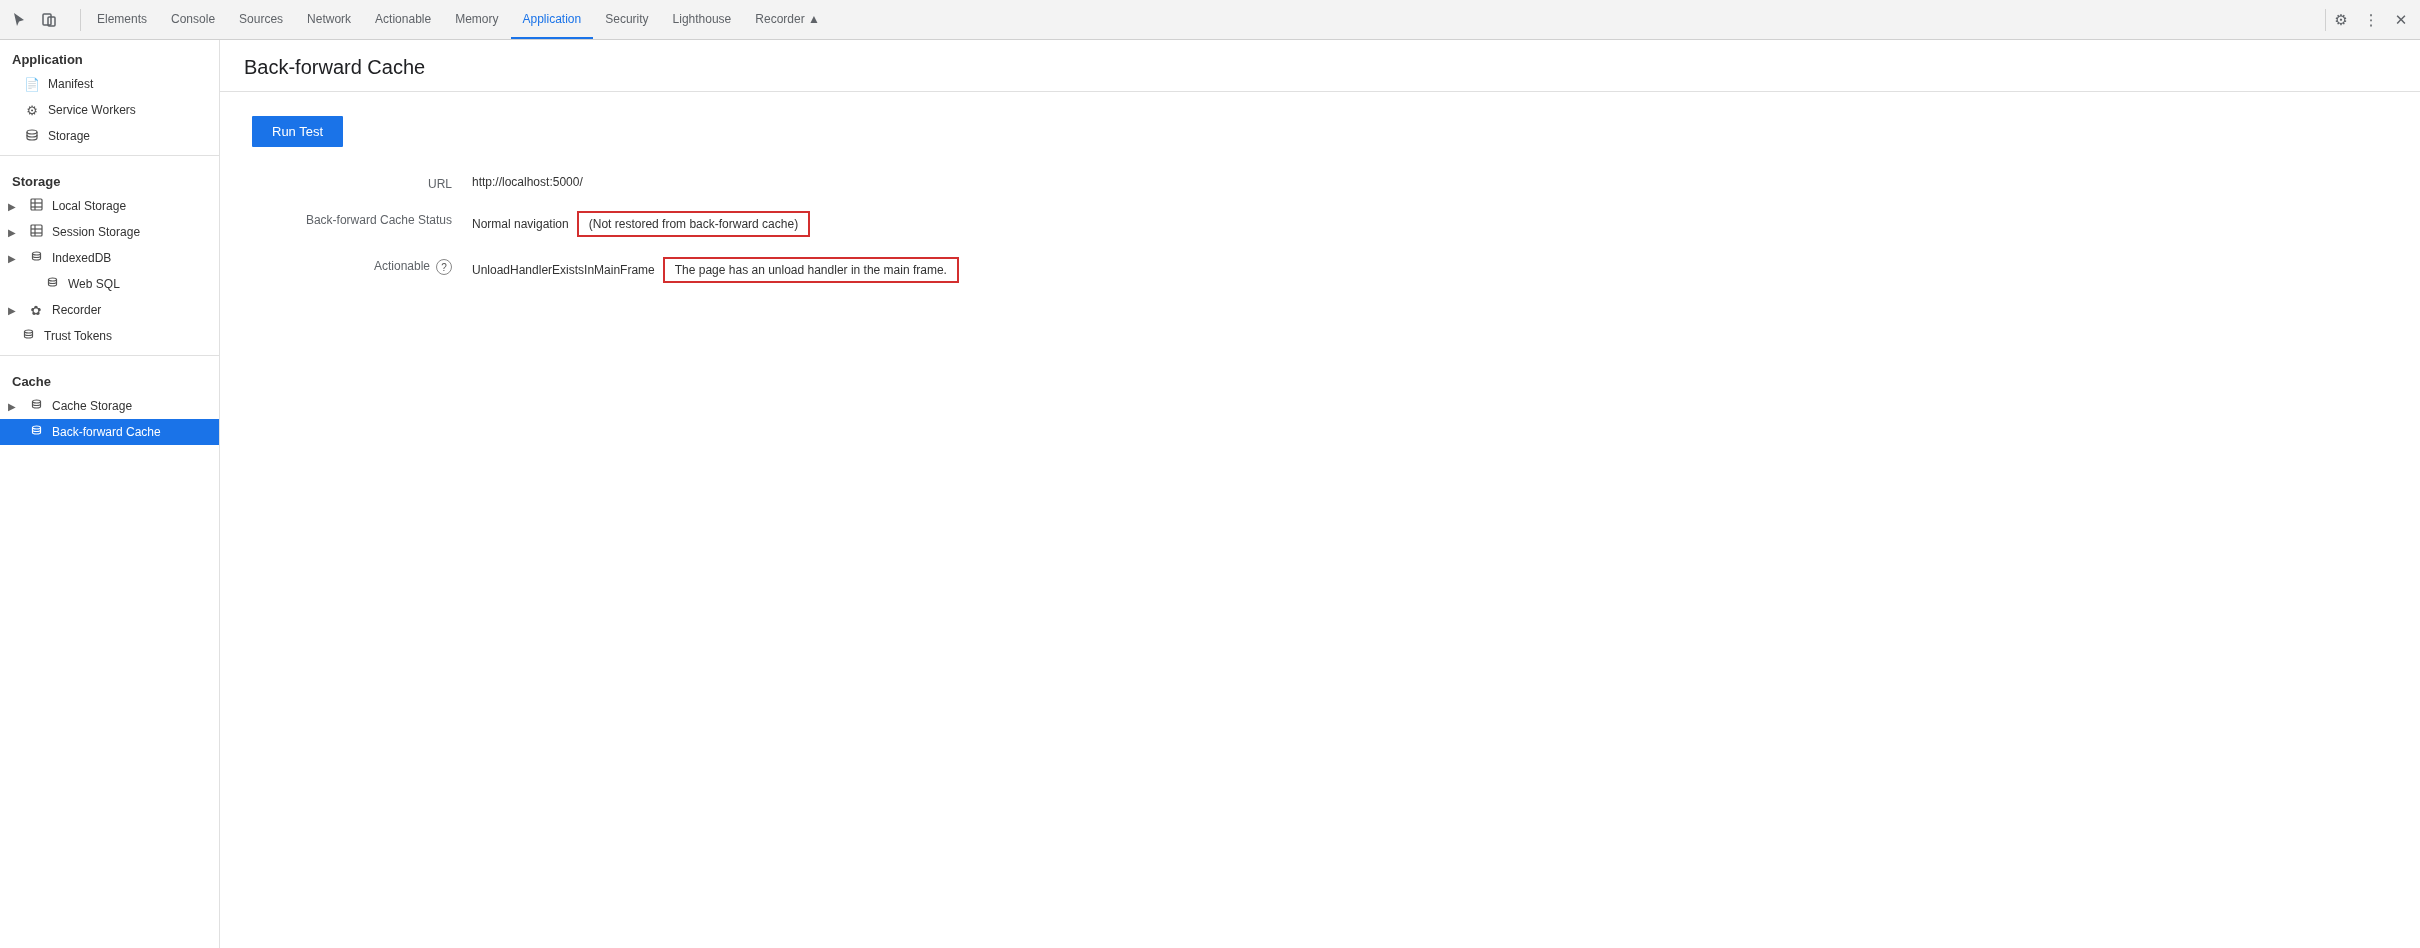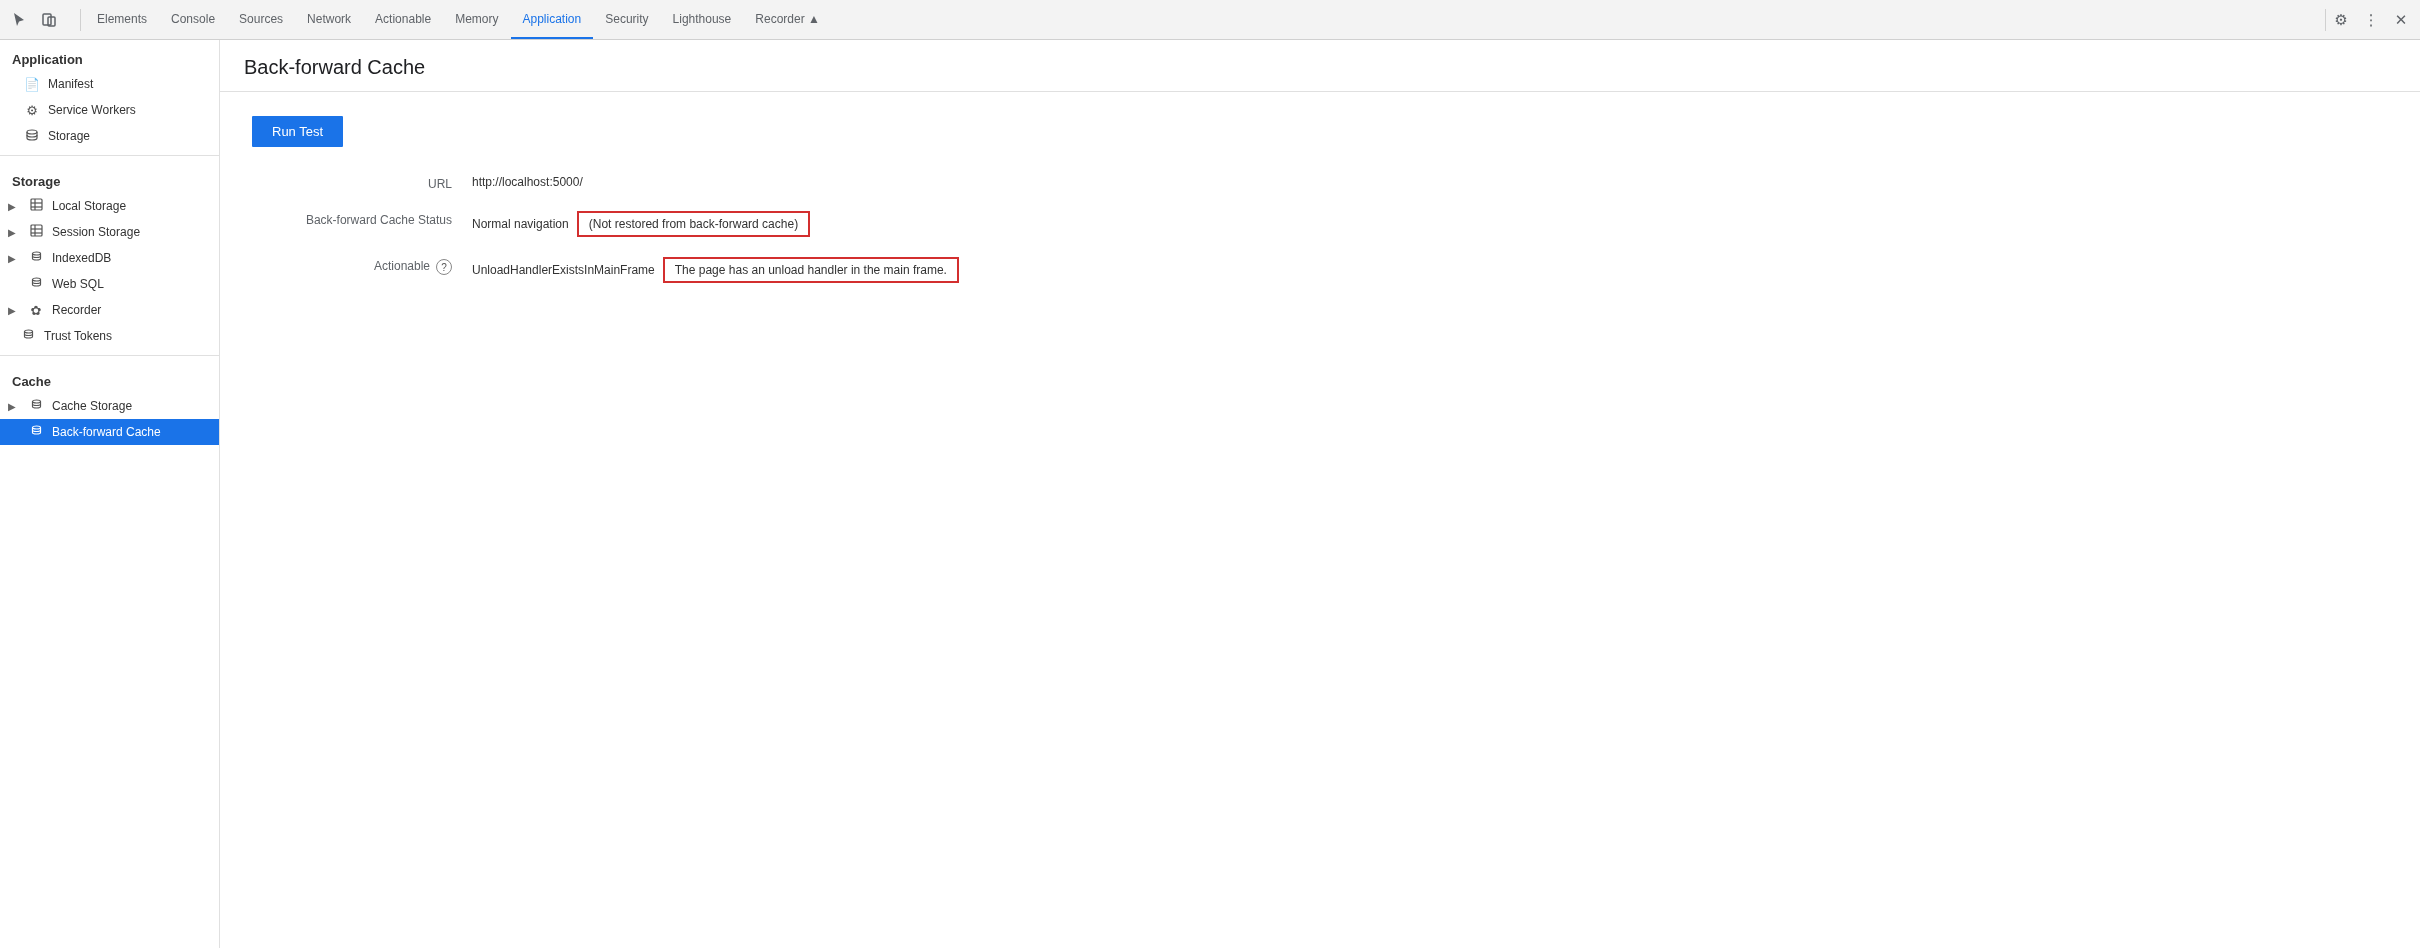--- a/index.html
+++ b/index.html
@@ -320,21 +320,21 @@
       <span class="sidebar-arrow">▶</span>
       <span class="sidebar-icon">
         <svg width="13" height="13" viewBox="0 0 13 13" fill="none" stroke="currentColor" stroke-width="1.2">
           <ellipse cx="6.5" cy="3.5" rx="4" ry="1.5"></ellipse>
           <path d="M2.5 3.5v2.5c0 .83 1.79 1.5 4 1.5s4-.67 4-1.5V3.5"></path>
           <path d="M2.5 6v2.5c0 .83 1.79 1.5 4 1.5s4-.67 4-1.5V6"></path>
         </svg>
       </span>
       <span>IndexedDB</span>
     </div>
-    <div class="sidebar-item" style="padding-left: 28px;">
+    <div class="sidebar-item" style="padding-left: 44px;">
       <span class="sidebar-icon">
         <svg width="13" height="13" viewBox="0 0 13 13" fill="none" stroke="currentColor" stroke-width="1.2">
           <ellipse cx="6.5" cy="3.5" rx="4" ry="1.5"></ellipse>
           <path d="M2.5 3.5v2.5c0 .83 1.79 1.5 4 1.5s4-.67 4-1.5V3.5"></path>
           <path d="M2.5 6v2.5c0 .83 1.79 1.5 4 1.5s4-.67 4-1.5V6"></path>
         </svg>
       </span>
       <span>Web SQL</span>
     </div>
     <div class="sidebar-item has-arrow">

